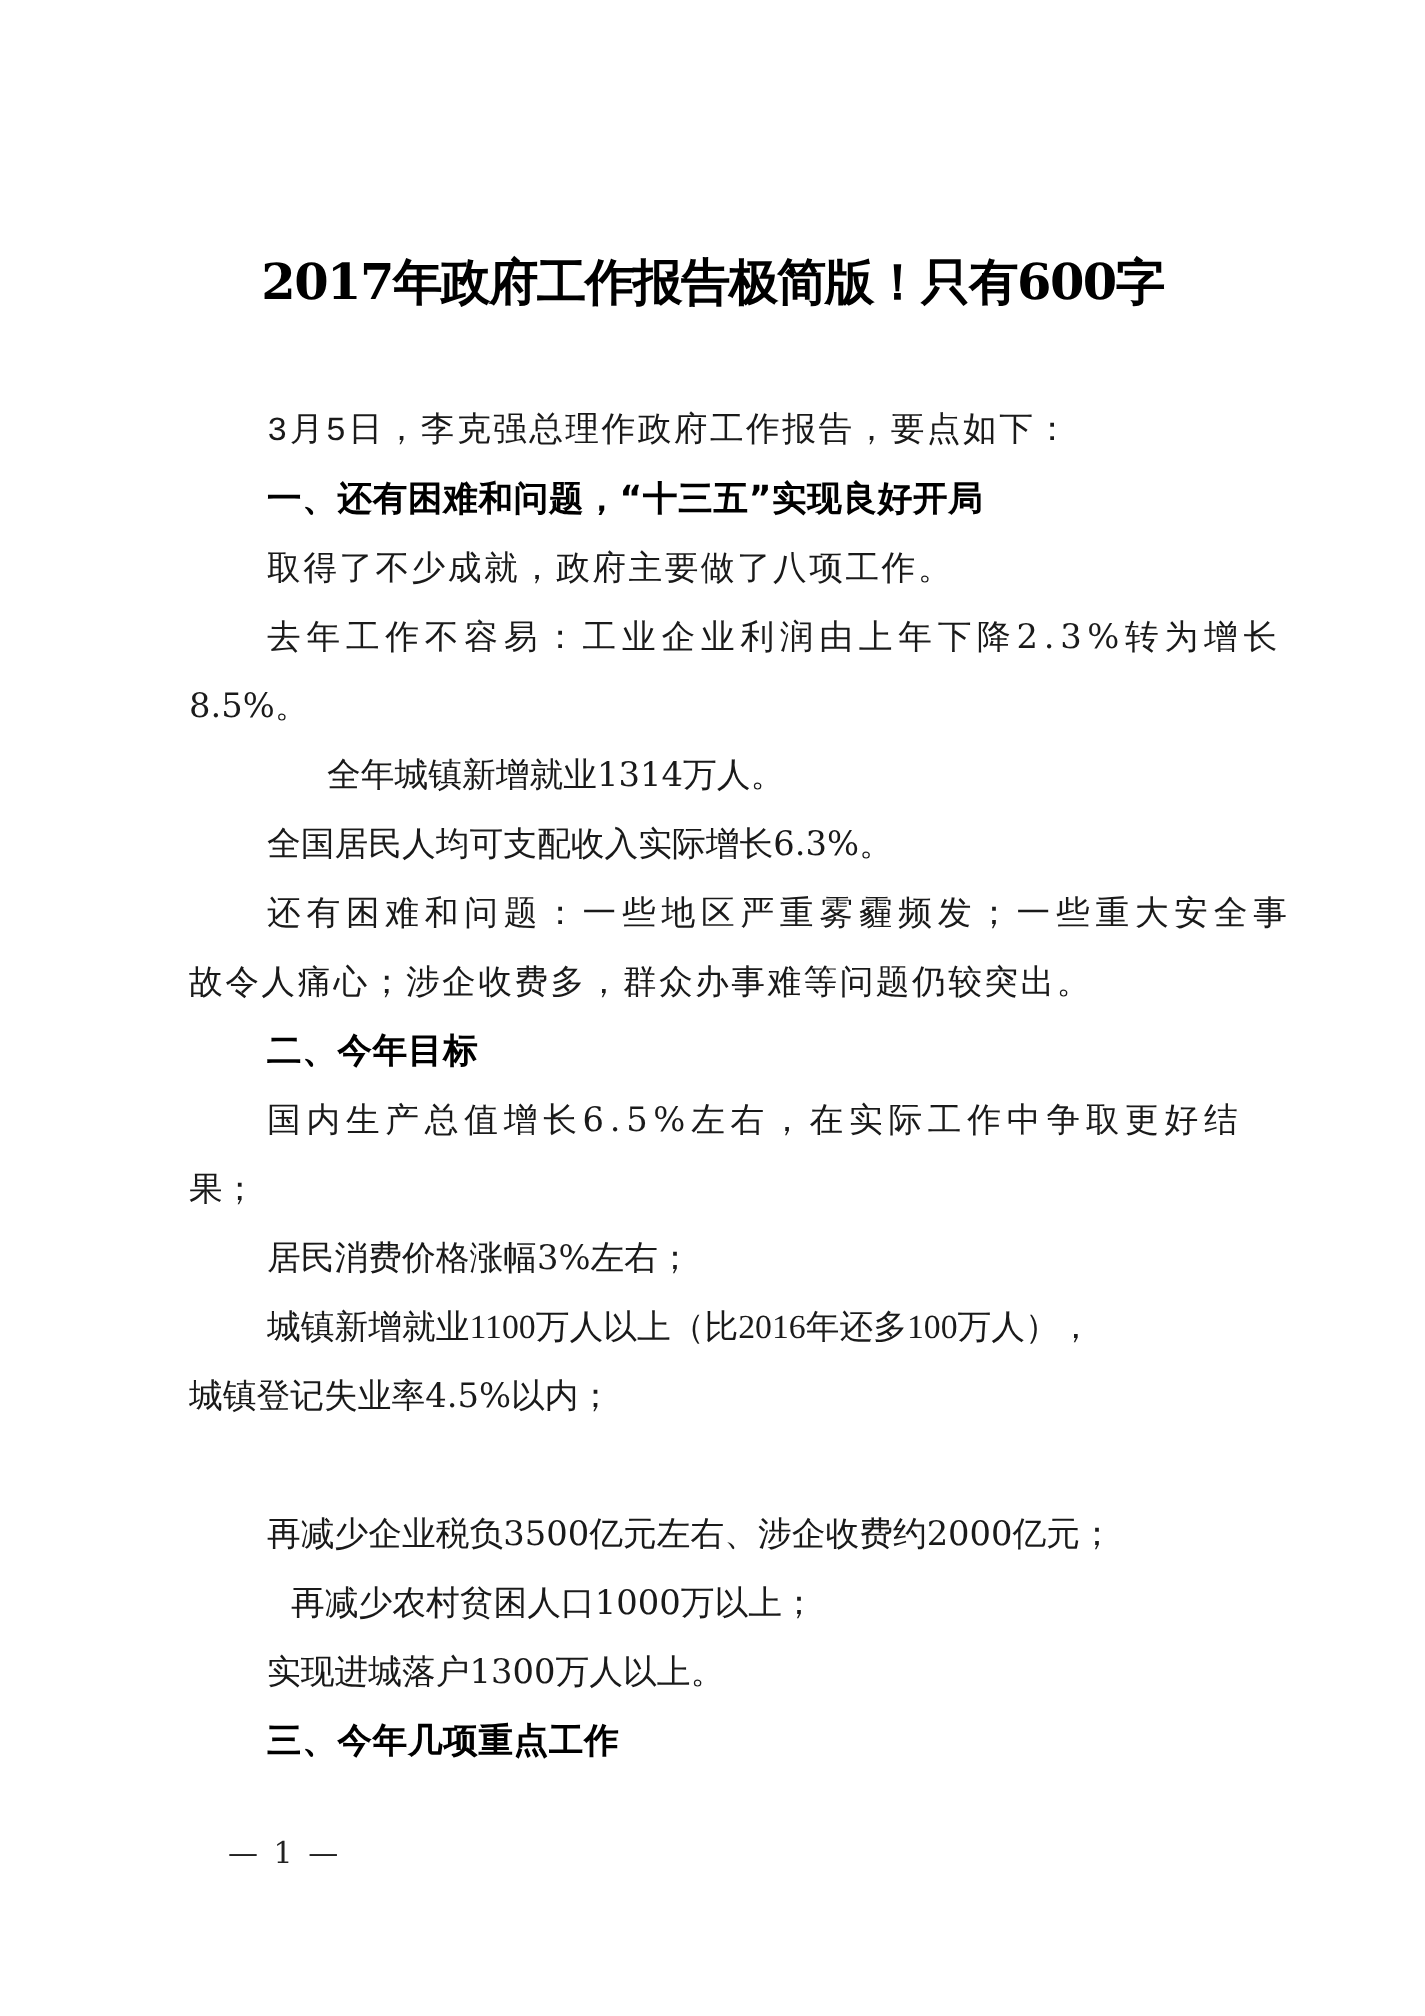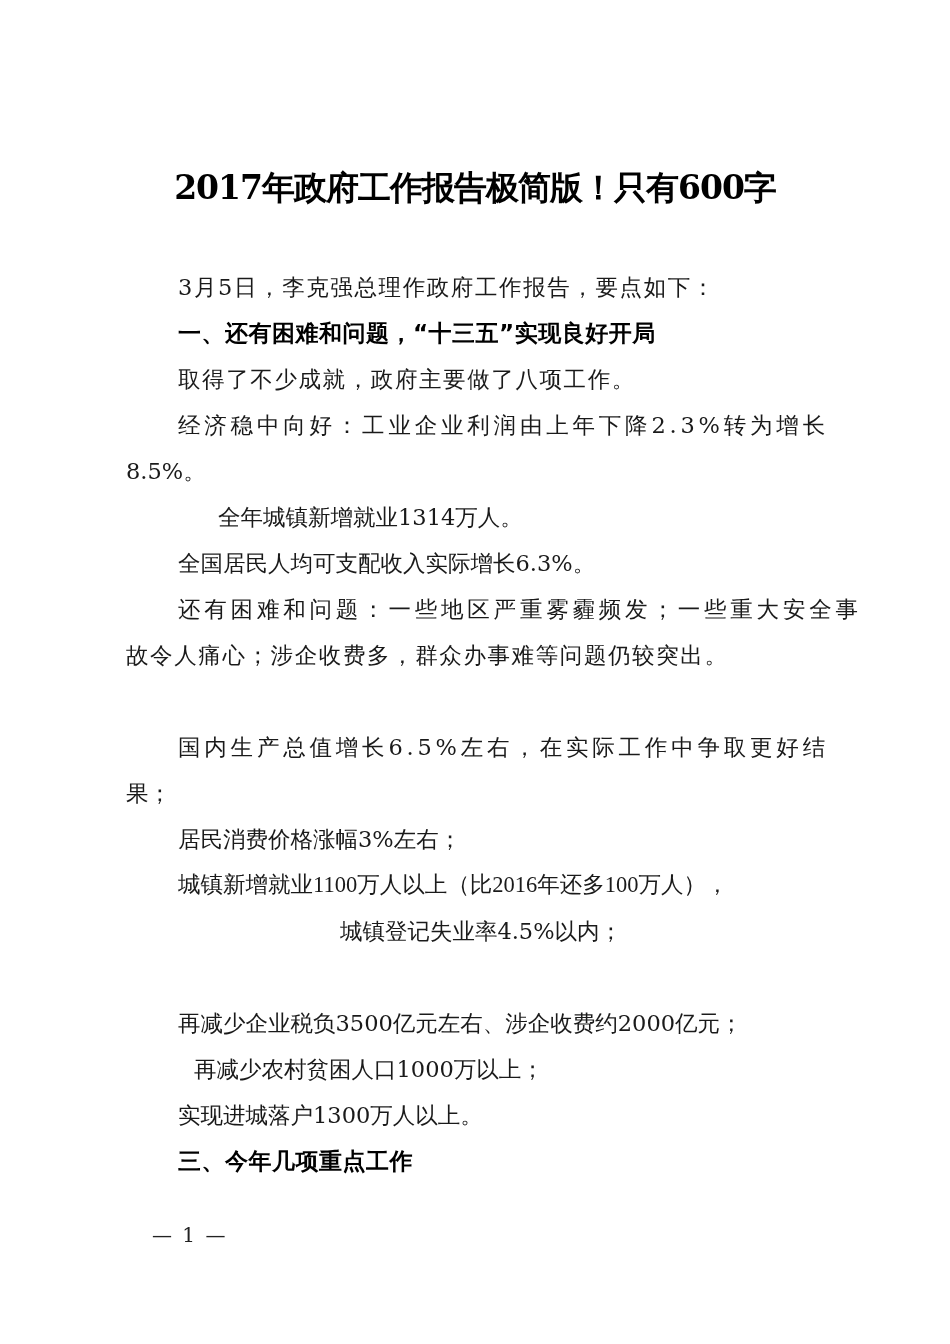--- a/index.html
+++ b/index.html
@@ -66,44 +66,45 @@
       letter-spacing: 2px;
     }
   </style>
 </head>
 <body>
 
 <div class="page">
 
   <div class="title">2017年政府工作报告极简版！只有600字</div>
 
-  <div class="line indent mid" style="top:272px;">3月5日，李克强总理作政府工作报告，要点如下：</div>
+  <div class="line indent mid" style="top:272px;font-family:Liberation Mono, monospace;">3月5日，李克强总理作政府工作报告，要点如下：</div>
 
   <div class="line indent heading" style="top:318px;">一、还有困难和问题，“十三五”实现良好开局</div>
 
   <div class="line indent mid" style="top:364px;">取得了不少成就，政府主要做了八项工作。</div>
 
-  <div class="line indent spread" style="top:410px;">经济稳中向好：工业企业利润由上年下降2.3%转为增长</div>
+  <div class="line indent spread" style="top:410px;">去年工作不容易：工业企业利润由上年下降2.3%转为增长</div>
   <div class="line" style="top:456px;">8.5%。</div>
 
   <div class="line indent" style="top:502px;margin-left:40px;">全年城镇新增就业1314万人。</div>
 
   <div class="line indent" style="top:548px;">全国居民人均可支配收入实际增长6.3%。</div>
 
   <div class="line indent spread" style="top:594px;">还有困难和问题：一些地区严重雾霾频发；一些重大安全事</div>
   <div class="line mid" style="top:640px;">故令人痛心；涉企收费多，群众办事难等问题仍较突出。</div>
 
+  <div class="line indent heading" style="top:686px;">二、今年目标</div>
 
   <div class="line indent spread" style="top:732px;">国内生产总值增长6.5%左右，在实际工作中争取更好结</div>
   <div class="line" style="top:778px;">果；</div>
 
   <div class="line indent" style="top:824px;">居民消费价格涨幅3%左右；</div>
 
   <div class="line indent" style="top:870px;font-family:Liberation Serif, serif;">城镇新增就业1100万人以上（比2016年还多100万人），</div>
-  <div class="line" style="top:916px;text-align:center;">城镇登记失业率4.5%以内；</div>
+  <div class="line" style="top:916px;">城镇登记失业率4.5%以内；</div>
 
 
   <div class="line indent" style="top:1008px;">再减少企业税负3500亿元左右、涉企收费约2000亿元；</div>
 
   <div class="line indent" style="top:1054px;margin-left:16px;">再减少农村贫困人口1000万以上；</div>
 
   <div class="line indent" style="top:1100px;">实现进城落户1300万人以上。</div>
 
   <div class="line indent heading" style="top:1146px;">三、今年几项重点工作</div>
 

